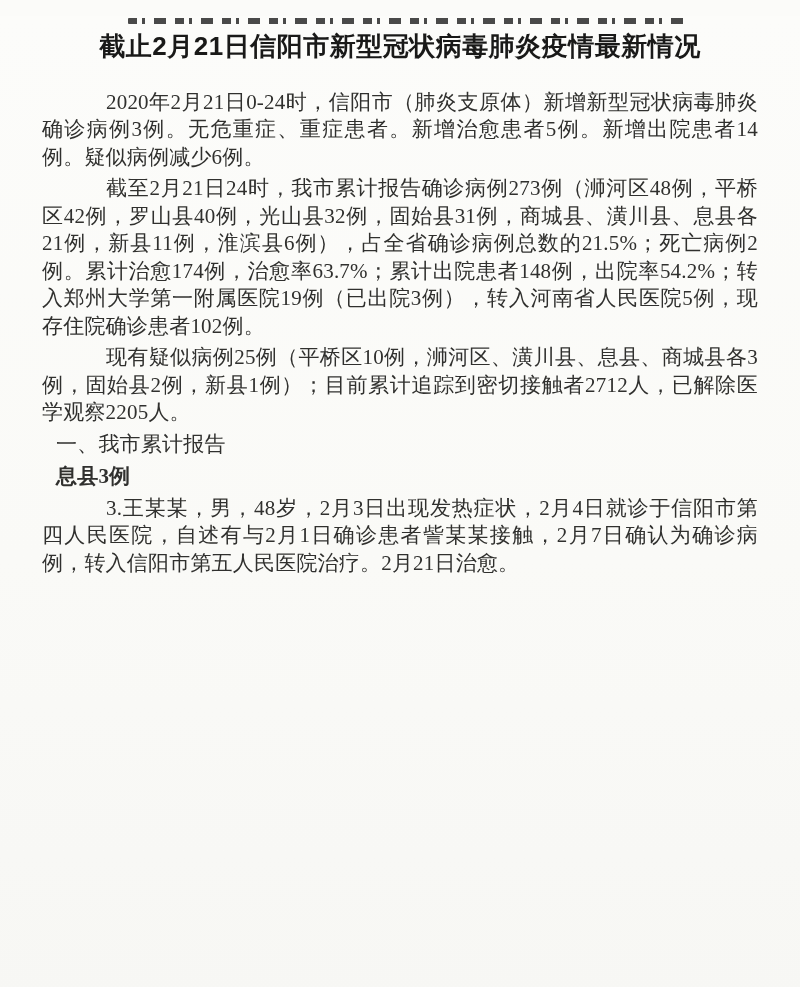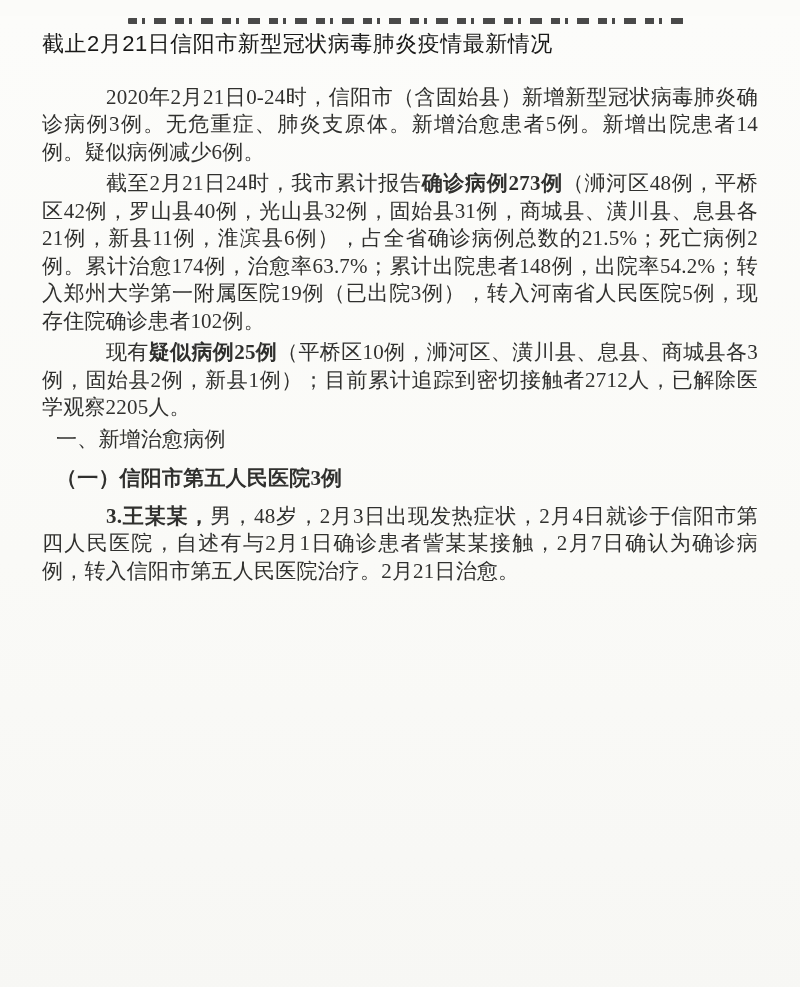--- a/index.html
+++ b/index.html
@@ -37,23 +37,24 @@
         #2a2a2a 14px, #2a2a2a 17px,
         transparent 17px, transparent 26px,
         #2a2a2a 26px, #2a2a2a 38px,
         transparent 38px, transparent 47px);
     opacity: 0.85;
     border-radius: 1px;
   }
   h1.doc-title {
     margin: 16px 0 0 0;
     padding-top: 14px;
+    text-align: center;
     font-family: "Liberation Sans", "DejaVu Sans", sans-serif;
-    font-weight: 400;
-    font-size: 22px;
+    font-weight: 700;
+    font-size: 26px;
     letter-spacing: 0.5px;
     color: #191918;
     line-height: 1.25;
   }
   .body-text {
     margin-top: 26px;
     font-size: 21px;
     line-height: 27.5px;
     text-align: justify;
     letter-spacing: 0.2px;
@@ -77,45 +78,45 @@
     text-indent: 14px;
     font-weight: 700;
     margin-top: 5px;
     margin-bottom: 4px;
   }
   p.subheading.spaced {
     margin-top: 12px;
     margin-bottom: 10px;
   }
   .b {
-    font-weight: 700;
+    font-weight: 400;
   }
 </style>
 </head>
 <body>
 
 <div class="page">
 
   <div class="clipped-strip"></div>
 
   <h1 class="doc-title">截止2月21日信阳市新型冠状病毒肺炎疫情最新情况</h1>
 
   <div class="body-text">
 
-    <p class="para"><span>2020年2月21日0-24时，信阳市（含固始县）新增新型冠状病毒肺炎确诊病例3例。无危重症、肺炎支原体。新增治愈患者5例。新增出院患者14例。疑似病例减少6例。</span></p>
+    <p class="para"><span>2020年2月21日0-24时，信阳市（肺炎支原体）新增新型冠状病毒肺炎确诊病例3例。无危重症、重症患者。新增治愈患者5例。新增出院患者14例。疑似病例减少6例。</span></p>
 
     <p class="para"><span>截至2月21日24时，我市累计报告</span><span class="b">确诊病例273例</span><span>（浉河区48例，平桥区42例，罗山县40例，光山县32例，固始县31例，商城县、潢川县、息县各21例，新县11例，淮滨县6例），占全省确诊病例总数的21.5%；死亡病例2例。累计治愈174例，治愈率63.7%；累计出院患者148例，出院率54.2%；转入郑州大学第一附属医院19例（已出院3例），转入河南省人民医院5例，现存住院确诊患者102例。</span></p>
 
     <p class="para"><span>现有</span><span class="b">疑似病例25例</span><span>（平桥区10例，浉河区、潢川县、息县、商城县各3例，固始县2例，新县1例）；目前累计追踪到密切接触者2712人，已解除医学观察2205人。</span></p>
 
-    <p class="heading"><span>一、新增治愈病例</span></p>
+    <p class="heading"><span>一、我市累计报告</span></p>
+
+    <p class="subheading"><span>息县3例</span></p>
 
 
 
 
 
-
-    <p class="subheading spaced"><span>（一）信阳市第五人民医院3例</span></p>
 
     <p class="case"><span class="b">3.王某某，</span><span>男，48岁，2月3日出现发热症状，2月4日就诊于信阳市第四人民医院，自述有与2月1日确诊患者訾某某接触，2月7日确认为确诊病例，转入信阳市第五人民医院治疗。2月21日治愈。</span></p>
 
   </div>
 </div>
 
 </body></html>

